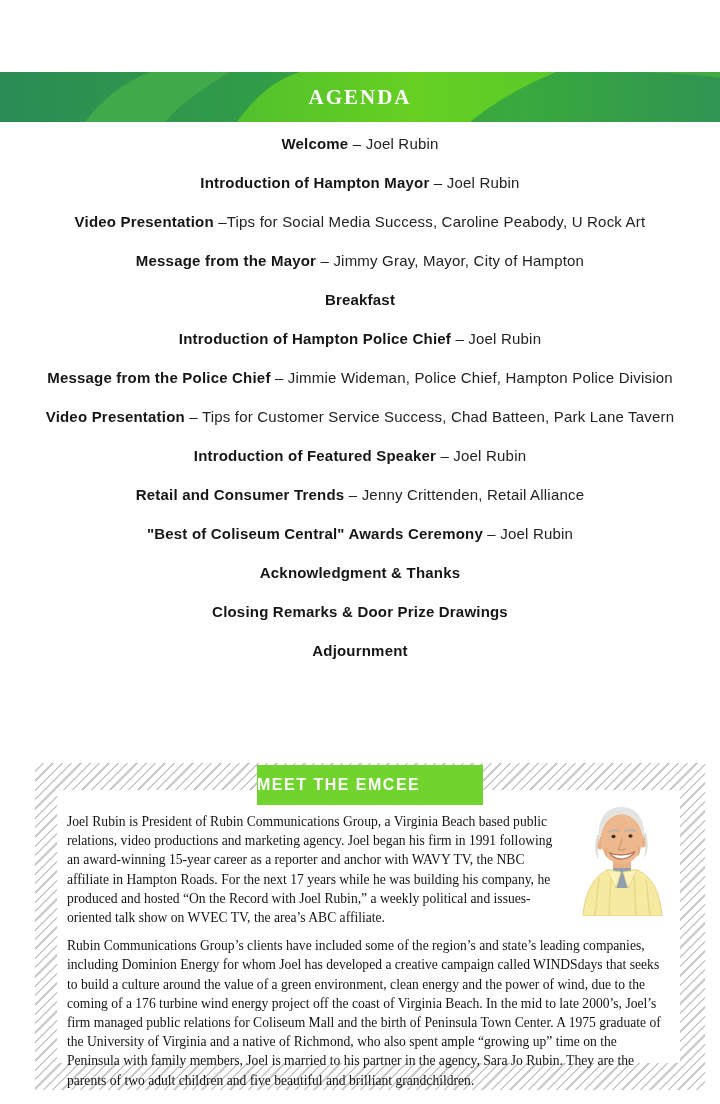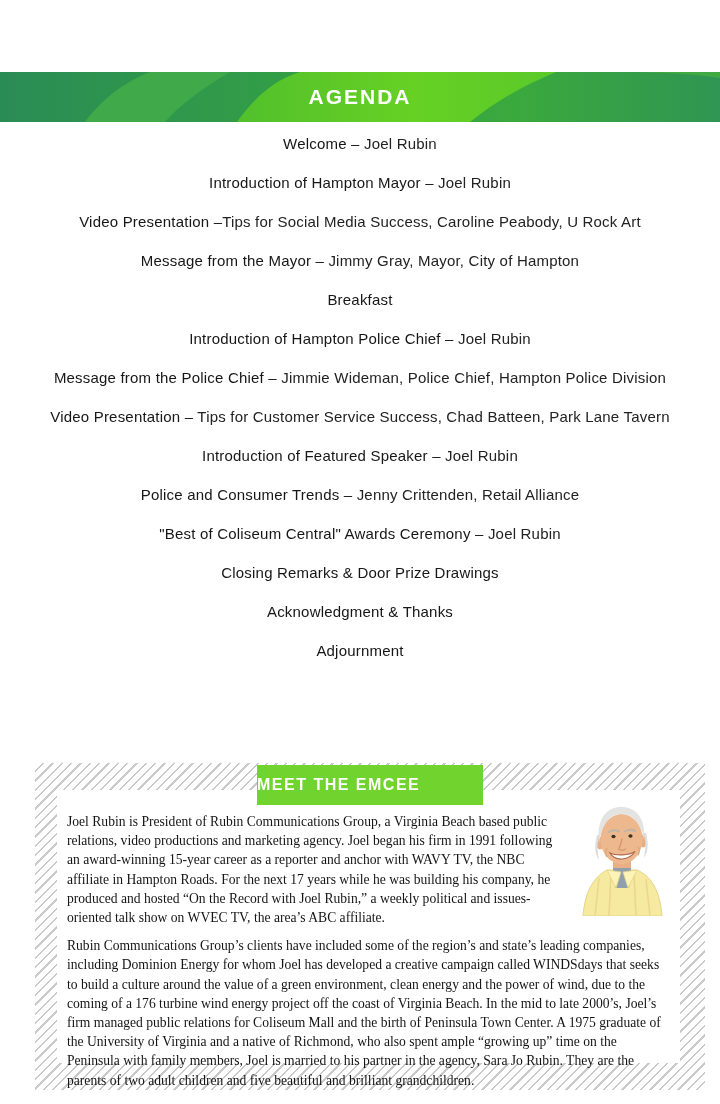--- a/index.html
+++ b/index.html
@@ -7,28 +7,29 @@
     position:relative;width:720px;height:1104px;background:#ffffff;
     overflow:hidden;font-family:"Liberation Sans",sans-serif;
   }
   
   .banner{position:absolute;top:72px;left:0;width:720px;height:50px;}
   .banner svg{position:absolute;top:0;left:0;width:720px;height:50px;display:block;}
   .banner-title{
     position:absolute;top:0;left:0;width:720px;height:50px;line-height:50px;
     text-align:center;color:#ffffff;font-size:21px;font-weight:700;
     letter-spacing:2px;
+    font-family:Liberation Serif, serif;
   }
   
   .agenda{position:absolute;top:124px;left:0;width:720px;}
   .agenda-row{
     height:39px;line-height:39px;text-align:center;white-space:nowrap;
     font-size:15px;color:#1e1e1e;letter-spacing:0.2px;
   }
-  .ag-bold{font-weight:400;color:#161616;}
+  .ag-bold{font-weight:700;color:#161616;}
   .ag-rest{font-weight:400;color:#222222;text-align:right;}
   
   .emcee-panel{
     position:absolute;top:763px;left:35px;width:670px;height:327px;
     background:repeating-linear-gradient(-45deg,#ffffff 0px,#ffffff 5px,#c9c9c9 5px,#c9c9c9 6.6px);
   }
   .emcee-box{
     position:absolute;left:22px;right:25px;top:27px;bottom:27px;background:#ffffff;
   }
   .emcee-banner{
@@ -80,24 +81,24 @@
   <div class="agenda">
     <div class="agenda-row"><span class="ag-bold">Welcome</span><span class="ag-rest"> – Joel Rubin</span></div>
     <div class="agenda-row"><span class="ag-bold">Introduction of Hampton Mayor</span><span class="ag-rest"> – Joel Rubin</span></div>
     <div class="agenda-row"><span class="ag-bold">Video Presentation</span><span class="ag-rest"> –Tips for Social Media Success, Caroline Peabody, U Rock Art</span></div>
     <div class="agenda-row"><span class="ag-bold">Message from the Mayor</span><span class="ag-rest"> – Jimmy Gray, Mayor, City of Hampton</span></div>
     <div class="agenda-row"><span class="ag-bold">Breakfast</span><span class="ag-rest"></span></div>
     <div class="agenda-row"><span class="ag-bold">Introduction of Hampton Police Chief</span><span class="ag-rest"> – Joel Rubin</span></div>
     <div class="agenda-row"><span class="ag-bold">Message from the Police Chief</span><span class="ag-rest"> – Jimmie Wideman, Police Chief, Hampton Police Division</span></div>
     <div class="agenda-row"><span class="ag-bold">Video Presentation</span><span class="ag-rest"> – Tips for Customer Service Success, Chad Batteen, Park Lane Tavern</span></div>
     <div class="agenda-row"><span class="ag-bold">Introduction of Featured Speaker</span><span class="ag-rest"> – Joel Rubin</span></div>
-    <div class="agenda-row"><span class="ag-bold">Police and Consumer Trends</span><span class="ag-rest"> – Jenny Crittenden, Retail Alliance</span></div>
+    <div class="agenda-row"><span class="ag-bold">Retail and Consumer Trends</span><span class="ag-rest"> – Jenny Crittenden, Retail Alliance</span></div>
     <div class="agenda-row"><span class="ag-bold">"Best of Coliseum Central" Awards Ceremony</span><span class="ag-rest"> – Joel Rubin</span></div>
+    <div class="agenda-row"><span class="ag-bold">Acknowledgment &amp; Thanks</span><span class="ag-rest"></span></div>
     <div class="agenda-row"><span class="ag-bold">Closing Remarks &amp; Door Prize Drawings</span><span class="ag-rest"></span></div>
-    <div class="agenda-row"><span class="ag-bold">Acknowledgment &amp; Thanks</span><span class="ag-rest"></span></div>
     <div class="agenda-row"><span class="ag-bold">Adjournment</span><span class="ag-rest"></span></div>
   </div>
 
   <div class="emcee-panel">
     <div class="emcee-box">
       <div class="emcee-content">
         <div class="emcee-photo">
           <svg viewBox="0 0 92 114">
             <rect width="92" height="114" fill="#ffffff"></rect>
             <path d="M7,114 C9,88 19,74 31,68 L61,68 C75,74 84,88 86,114 Z" fill="#f6e9a0" stroke="#e6d488" stroke-width="1"></path>

